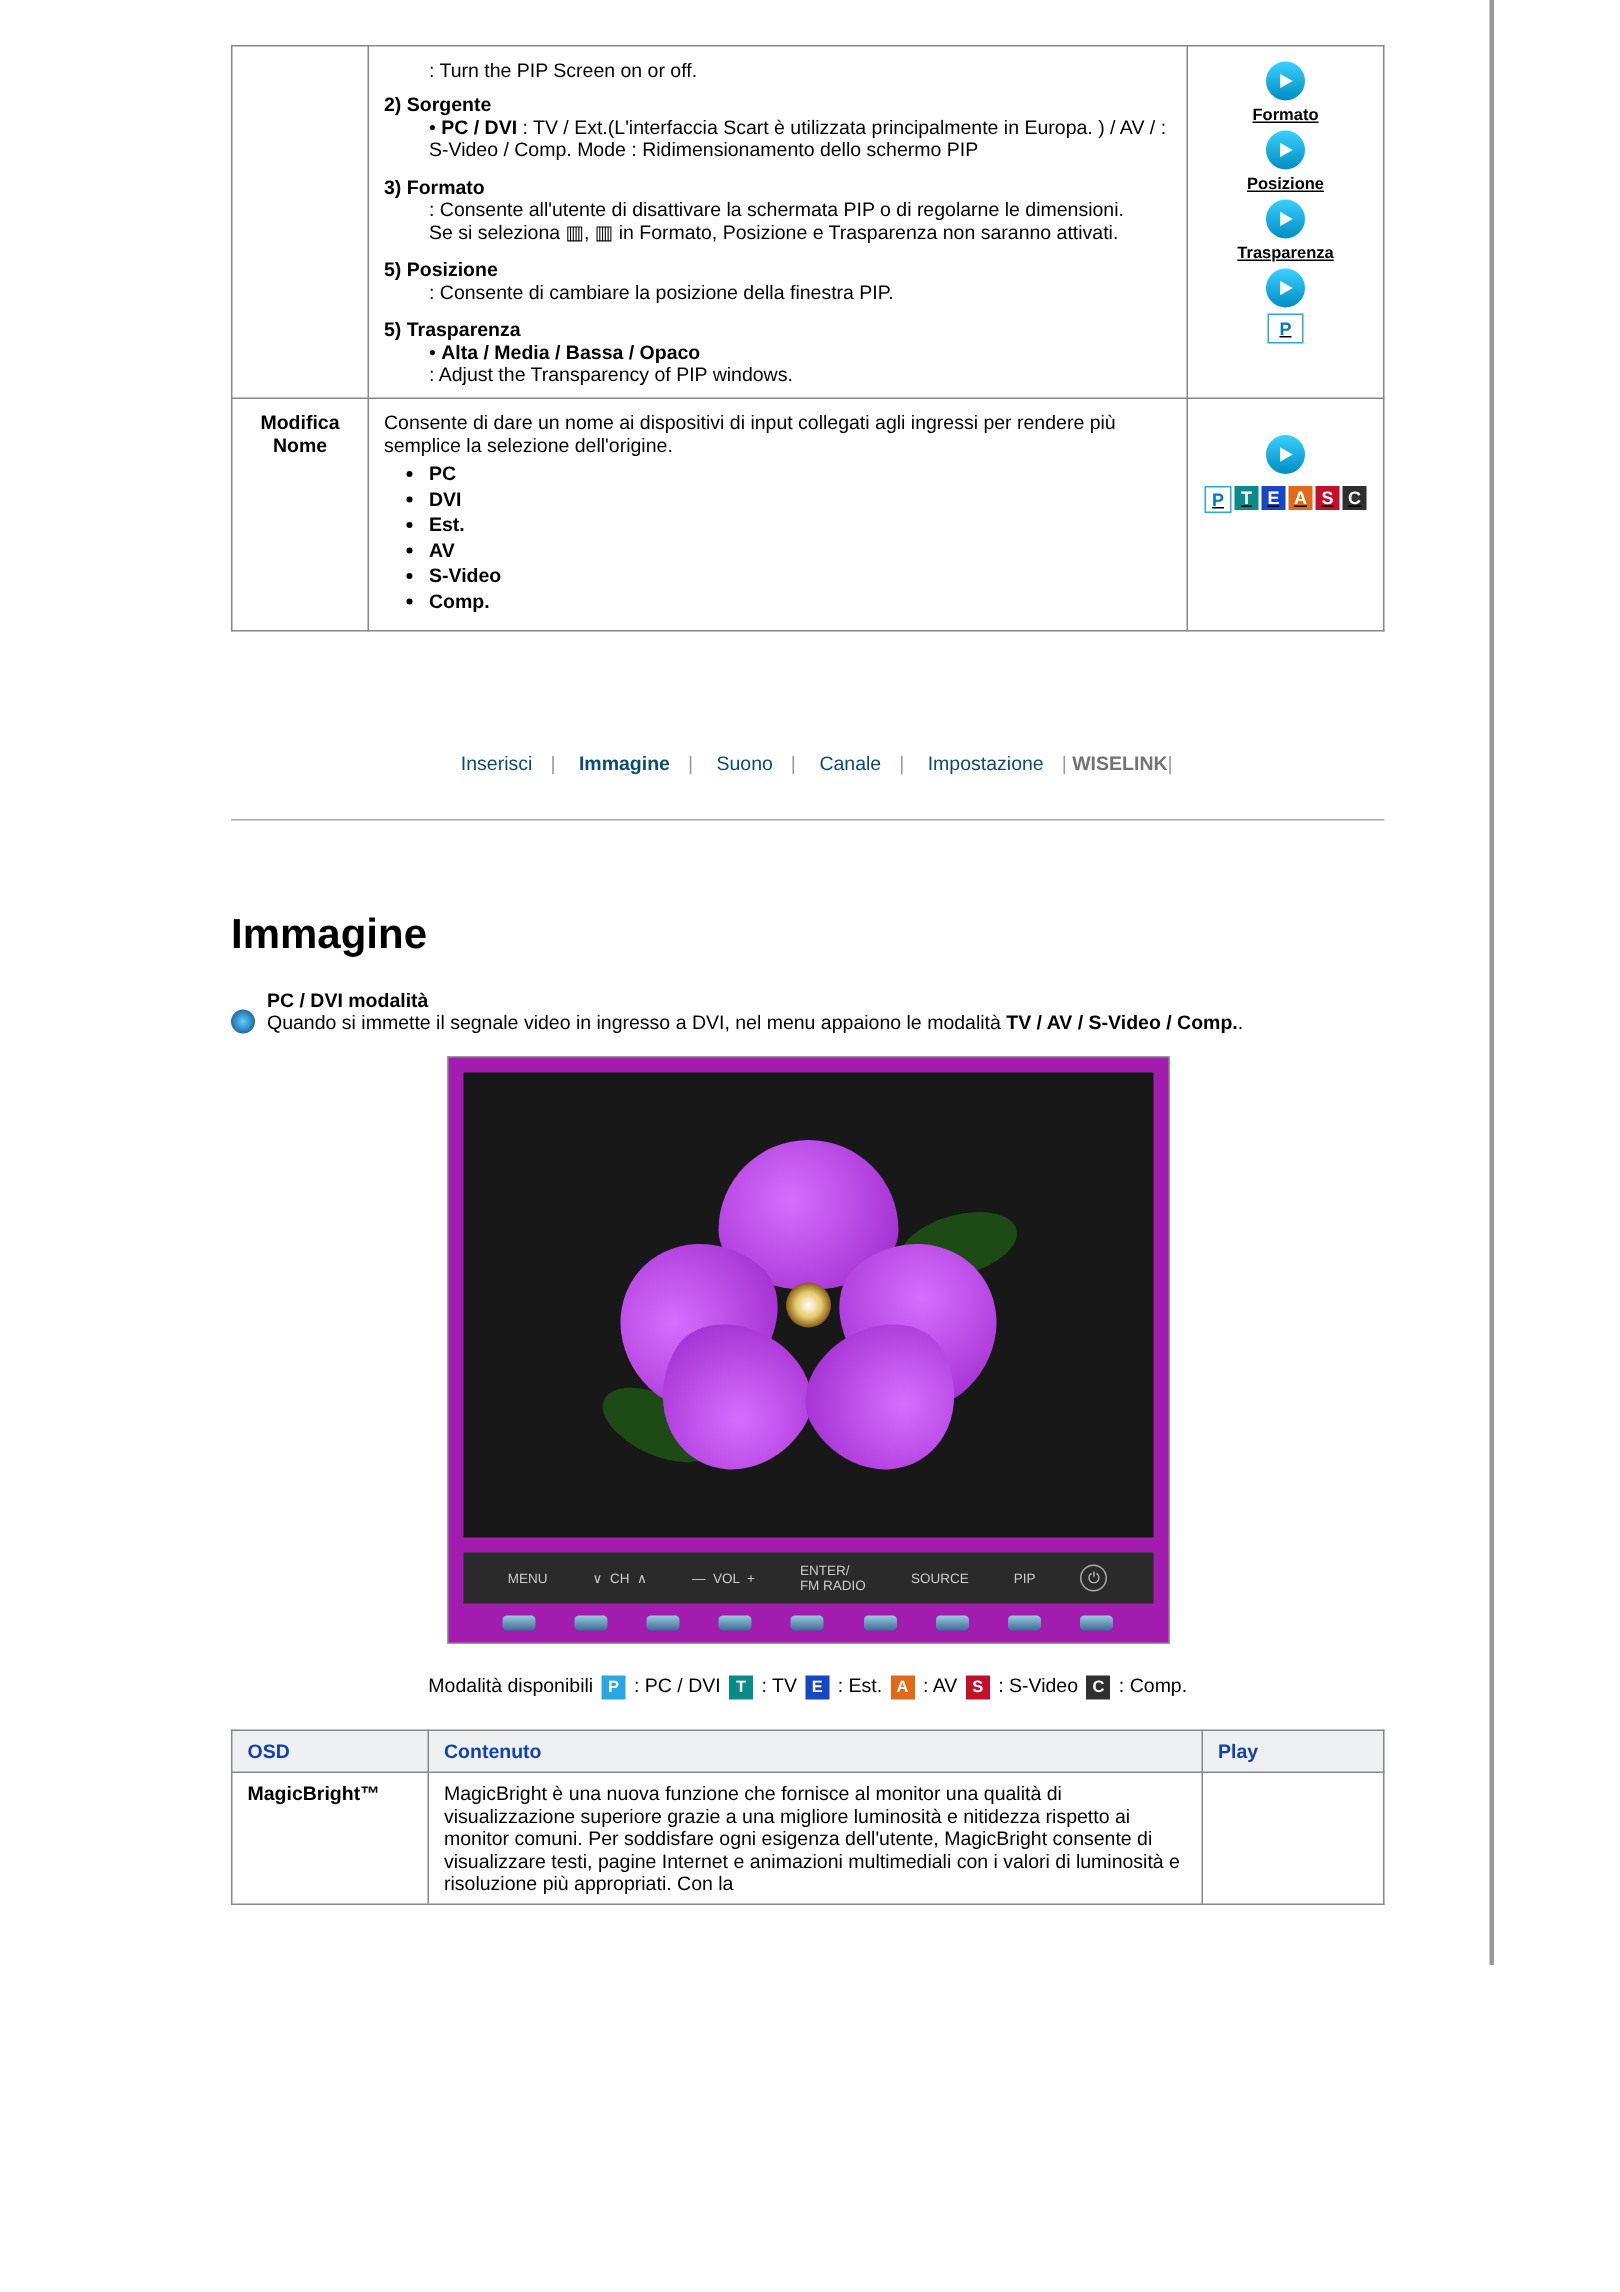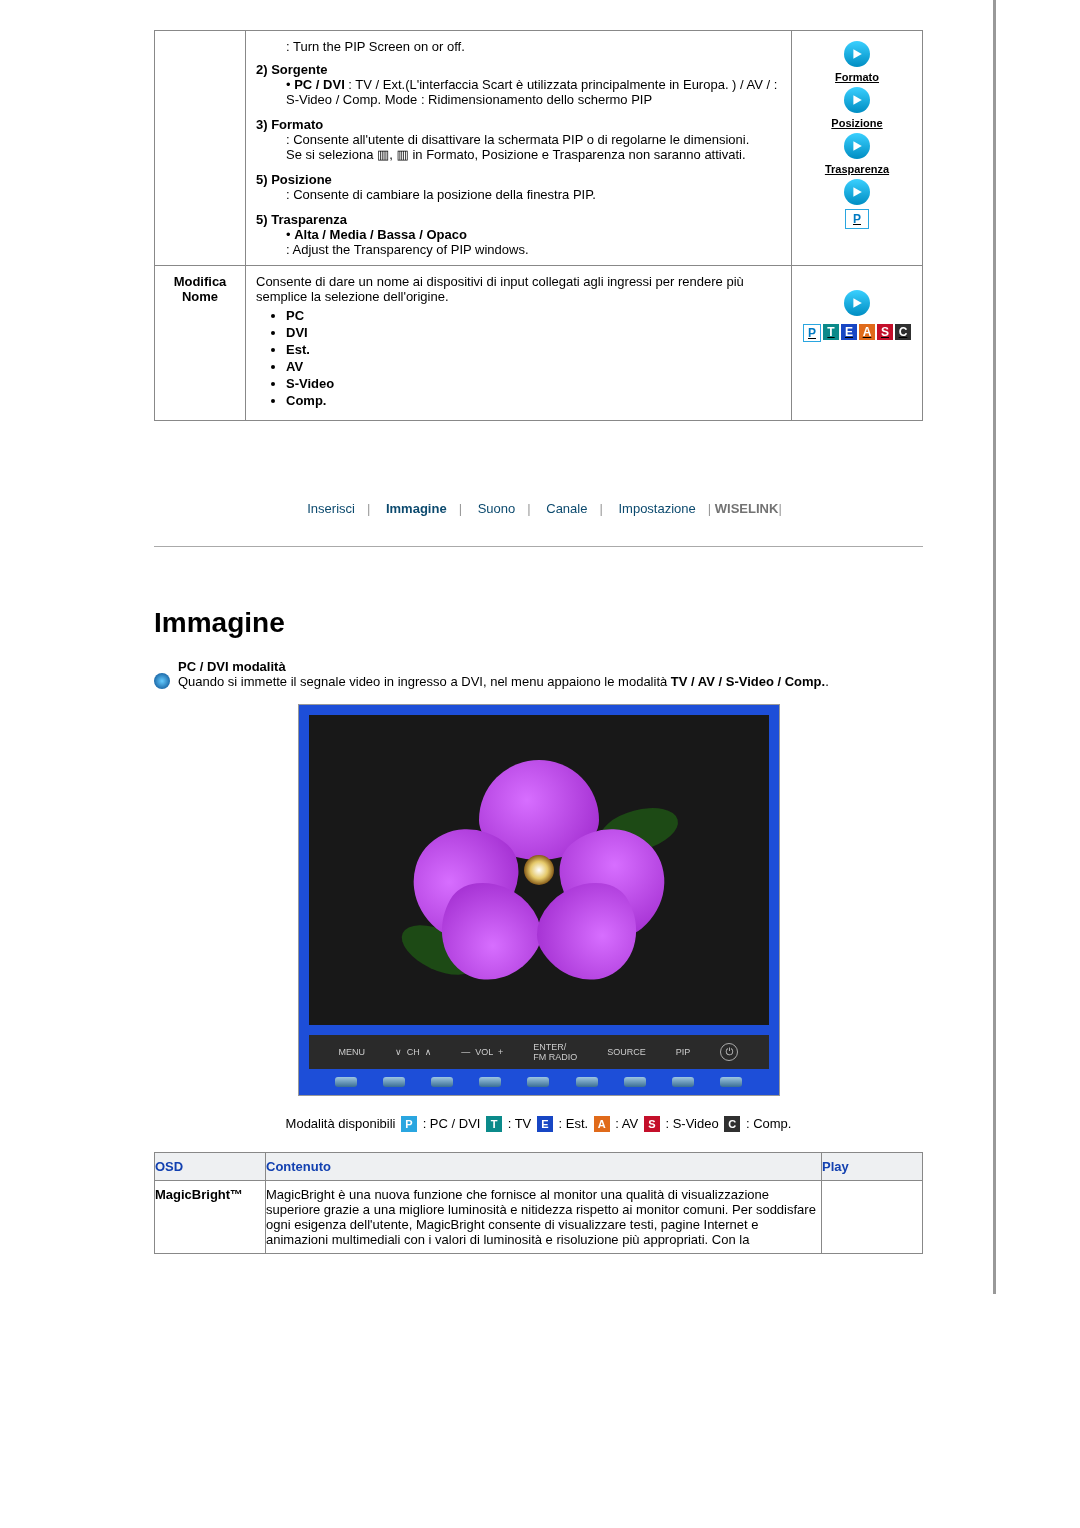--- a/index.html
+++ b/index.html
@@ -28,21 +28,21 @@
   .sp-C{background:#303030;}
   .menu-row{text-align:center;margin:80px 0 30px 0;}
   .menu-row a{color:#0c4a6e;text-decoration:none;font-size:13px;margin:0 12px;cursor:pointer;}
   .menu-row .sep{color:#999;}
   .menu-row .bold{font-weight:bold;}
   .menu-row .dim{color:#737373;font-weight:bold;}
   hr.sep{border:none;border-top:1px solid #aaa;margin:0 0 60px 0;}
   h2.title{font-size:28px;font-weight:bold;margin:0 0 20px 0;}
   .note-row{display:flex;align-items:flex-end;gap:8px;}
   .note-icon{width:16px;height:16px;border-radius:50%;background:radial-gradient(#6cf,#048);flex:0 0 auto;margin-top:2px;}
-  .screenshot{width:480px;height:390px;margin:15px auto;background:#1d4ed8;border:1px solid #999;display:flex;flex-direction:column;}
+  .screenshot{width:480px;height:390px;margin:15px auto;background:#a21caf;border:1px solid #999;display:flex;flex-direction:column;}
   .screen-main{flex:1;background:#181818;margin:10px;display:flex;align-items:center;justify-content:center;}
   .flower{position:relative;width:260px;height:220px;}
   .petal{position:absolute;background:radial-gradient(circle at 40% 40%,#d76eff,#9a24c9);border-radius:50% 50% 50% 50% / 60% 60% 40% 40%;}
   .petal.p1{width:120px;height:100px;left:70px;top:0;}
   .petal.p2{width:110px;height:100px;left:0;top:70px;transform:rotate(-50deg);}
   .petal.p3{width:110px;height:100px;right:0;top:70px;transform:rotate(50deg);}
   .petal.p4{width:100px;height:95px;left:30px;bottom:0;transform:rotate(-150deg);}
   .petal.p5{width:100px;height:95px;right:30px;bottom:0;transform:rotate(150deg);}
   .flower-center{position:absolute;left:115px;top:95px;width:30px;height:30px;border-radius:50%;background:radial-gradient(#fff,#e5c96a 40%,#6a3a00 80%);}
   .leaf{position:absolute;background:#1d4a15;border-radius:50%;}
@@ -54,21 +54,21 @@
   .dot-row .dot{width:22px;height:10px;background:linear-gradient(#9ec7e2,#3a6e94);border-radius:3px;}
   .modes-row{text-align:center;margin:20px 0;font-size:13px;}
   .modes-row .tag{display:inline-block;width:16px;height:16px;line-height:16px;text-align:center;font-size:11px;font-weight:bold;color:#fff;margin:0 2px;}
   .t-P{background:#2aa6e0;}
   .t-T{background:#0b8a8a;}
   .t-E{background:#1746c4;}
   .t-A{background:#e06a1a;}
   .t-S{background:#c40f2a;}
   .t-C{background:#303030;}
   table.osd{width:100%;border-collapse:collapse;}
-  table.osd th,table.osd td{border:1px solid #888;padding:6px 0;text-align:left;vertical-align:top;font-size:13px;}
+  table.osd th,table.osd td{border:1px solid #888;padding:6px 10px;text-align:left;vertical-align:top;font-size:13px;}
   table.osd th{background:#eef0f2;color:#1240b0;font-weight:bold;}
   .col-osd{width:110px;}
   .col-play{width:100px;}
   .pwr{width:16px;height:16px;border-radius:50%;border:1px solid #aaa;display:inline-flex;align-items:center;justify-content:center;font-size:10px;color:#ccc;}
 </style>
 </head>
 <body>
 
 <div class="page">
     <div class="inner">

